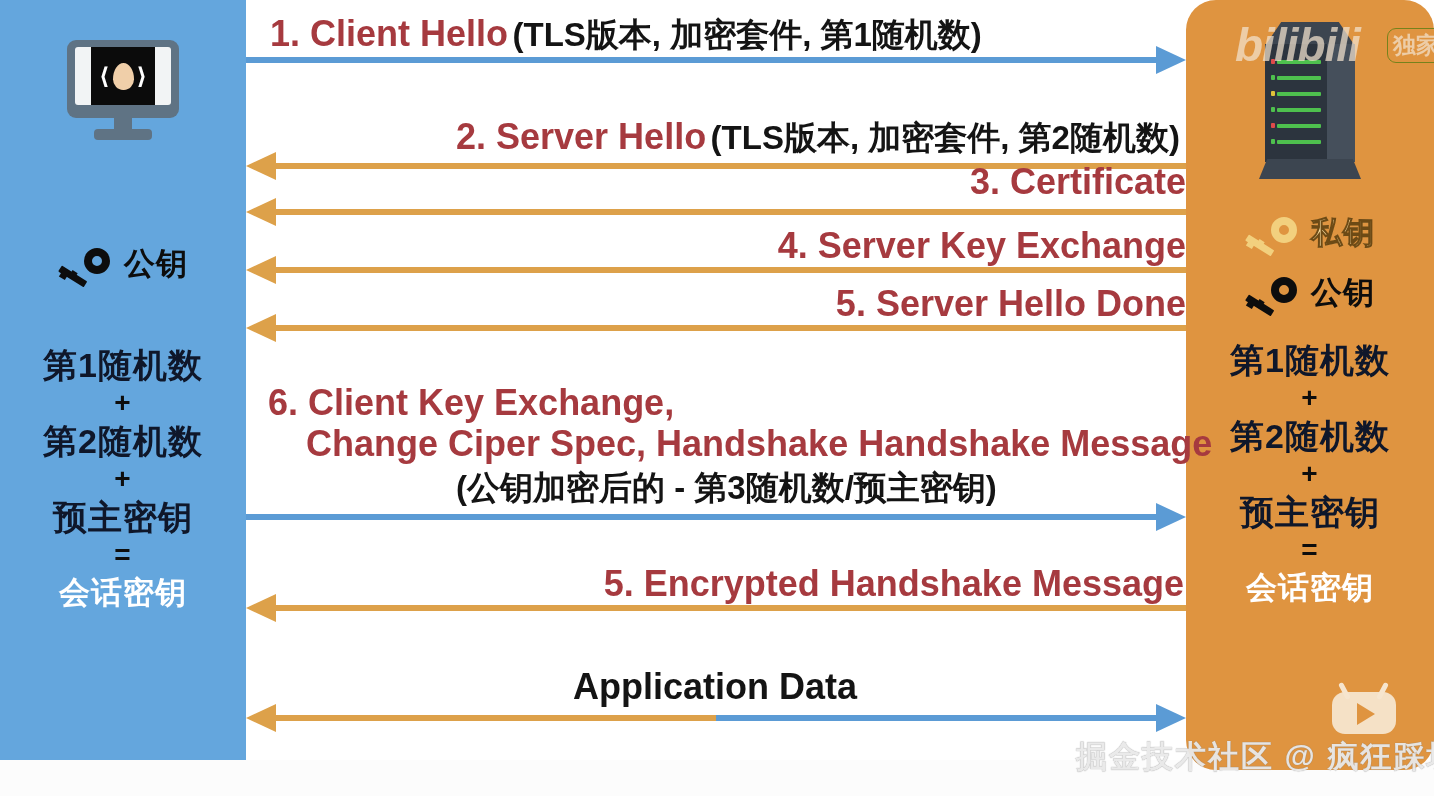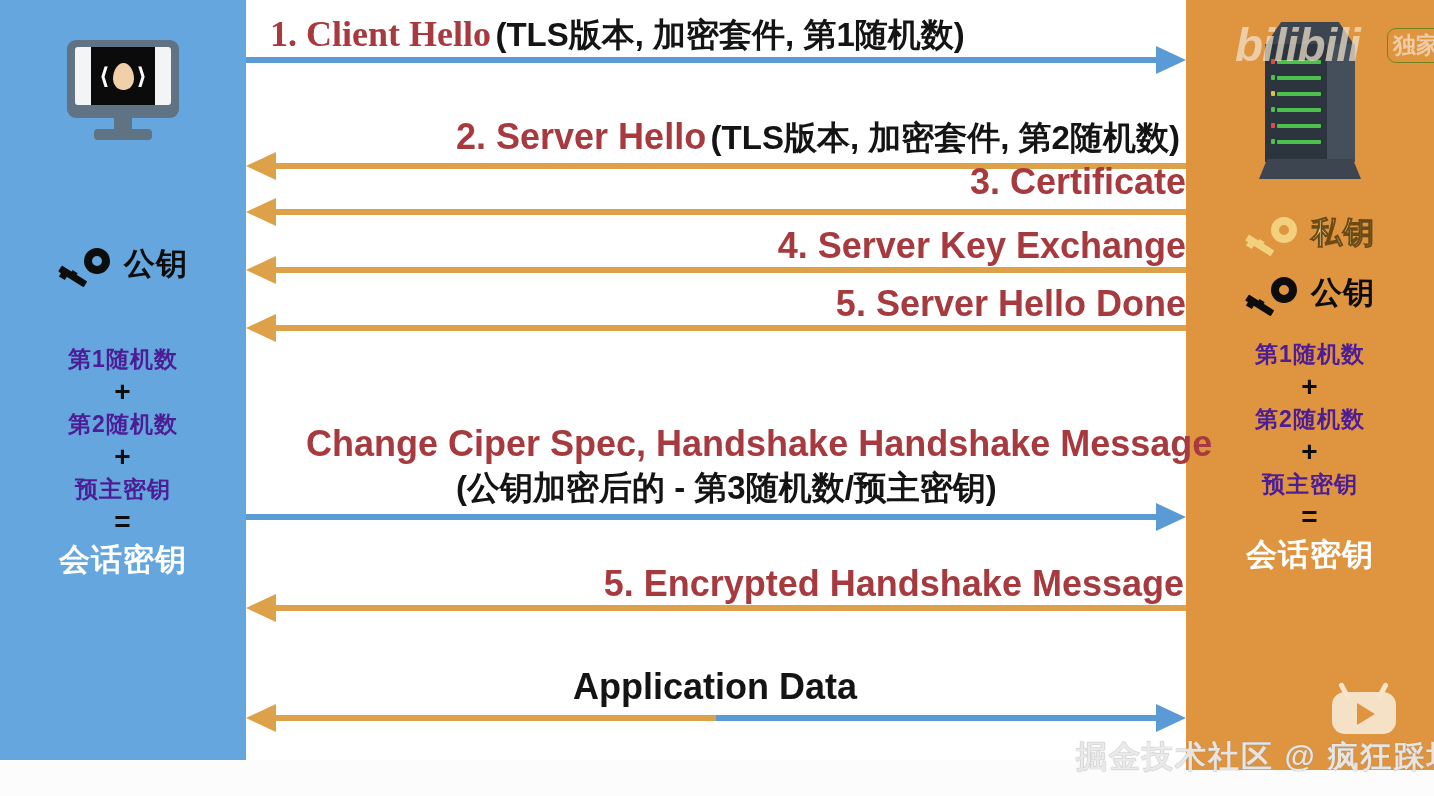--- a/index.html
+++ b/index.html
@@ -8,21 +8,21 @@
     background:#fdfdfd;
     font-family:"Liberation Sans","DejaVu Sans",sans-serif;
     overflow:hidden;
     position:relative;
   }
   #stage{position:relative;width:1434px;height:796px;overflow:hidden;background:#ffffff;}
 
   
   .col{position:absolute;top:0;width:246px;}
   .col.client{left:0;background:#64a6dd;height:760px;}
-  .col.server{right:0;width:248px;background:#df9440;height:770px;}
+  .col.server{right:0;width:248px;background:#df9440;height:770px;border-radius:30px;}
 
   .col-inner{
     position:absolute;left:0;right:0;top:0;bottom:0;
     display:flex;flex-direction:column;align-items:center;
   }
 
   
   .monitor{margin-top:40px;width:112px;height:105px;position:relative;}
   .mon-body{
     position:absolute;left:0;top:0;width:112px;height:78px;
@@ -97,21 +97,21 @@
 
   .cn{
     font-family:"Liberation Sans","DejaVu Sans",sans-serif;
     font-weight:bold;letter-spacing:1px;
   }
   .key-label{font-size:31px;color:#111;}
   .key-label.gold{color:#f6dca2;-webkit-text-stroke:1px #6d4a15;}
   .key-label.blk{color:#0d0d0d;}
 
   .stack{margin-top:14px;text-align:center;line-height:1.0;}
-  .stack .row{font-size:23px;color:#4c1d95;margin:7px 0;font-weight:bold;}
+  .stack .row{font-size:34px;color:#0f172a;margin:7px 0;font-weight:bold;}
   .stack .op{font-size:28px;margin:2px 0;font-weight:bold;color:#0d0d0d;}
   .stack .result{font-size:31px;color:#ffffff;font-weight:bold;margin-top:8px;}
 
   
   .lane{position:absolute;left:246px;top:0;width:940px;height:796px;}
 
   .arrow{position:absolute;height:6px;}
   .arrow .shaft{position:absolute;top:0;height:6px;}
   .arrow .head{position:absolute;top:-11px;width:0;height:0;
                border-top:14px solid transparent;border-bottom:14px solid transparent;}
@@ -281,21 +281,21 @@
         <div class="op cn">=</div>
         <div class="result cn">会话密钥</div>
       </div>
 
     </div>
   </div>
 
   <div class="lane">
 
     <div class="msg" style="left:24px;top:14px;">
-      <span class="en" style="font-size:36px;font-family:Liberation Serif, serif;">1. Client Hello</span>
+      <span class="en" style="font-size:36px;">1. Client Hello</span>
       <span class="zh" style="font-size:33px;">(TLS版本, 加密套件, 第1随机数)</span>
     </div>
     <div class="arrow a-blue" style="left:0px;top:57px;width:940px;">
       <div class="shaft" style="left:0;right:30px;"></div>
       <div class="head head-r" style="right:0;"></div>
     </div>
 
     <div class="msg" style="left:188px;top:117px;">
       <span class="en" style="font-size:36px;margin-left:22px;">2. Server Hello</span>
       <span class="zh" style="font-size:33px;">(TLS版本, 加密套件, 第2随机数)</span>
@@ -316,20 +316,21 @@
       <div class="shaft" style="left:30px;right:0;"></div>
       <div class="head head-l" style="left:0;"></div>
     </div>
 
     <div class="msg en" style="right:0px;top:284px;font-size:36px;">5. Server Hello Done</div>
     <div class="arrow a-orange" style="left:0px;top:325px;width:940px;">
       <div class="shaft" style="left:30px;right:0;"></div>
       <div class="head head-l" style="left:0;"></div>
     </div>
 
+    <div class="msg en" style="left:22px;top:383px;font-size:36px;">6. Client Key Exchange,</div>
     <div class="msg en" style="left:60px;top:424px;font-size:36px;">Change Ciper Spec,  Handshake Handshake Message</div>
     <div class="msg zh" style="left:210px;top:470px;font-size:33px;">(公钥加密后的 - 第3随机数/预主密钥)</div>
     <div class="arrow a-blue" style="left:0px;top:514px;width:940px;">
       <div class="shaft" style="left:0;right:30px;"></div>
       <div class="head head-r" style="right:0;"></div>
     </div>
 
     <div class="msg en" style="right:2px;top:564px;font-size:36px;">5. Encrypted Handshake Message</div>
     <div class="arrow a-orange" style="left:0px;top:605px;width:940px;">
       <div class="shaft" style="left:30px;right:0;"></div>

